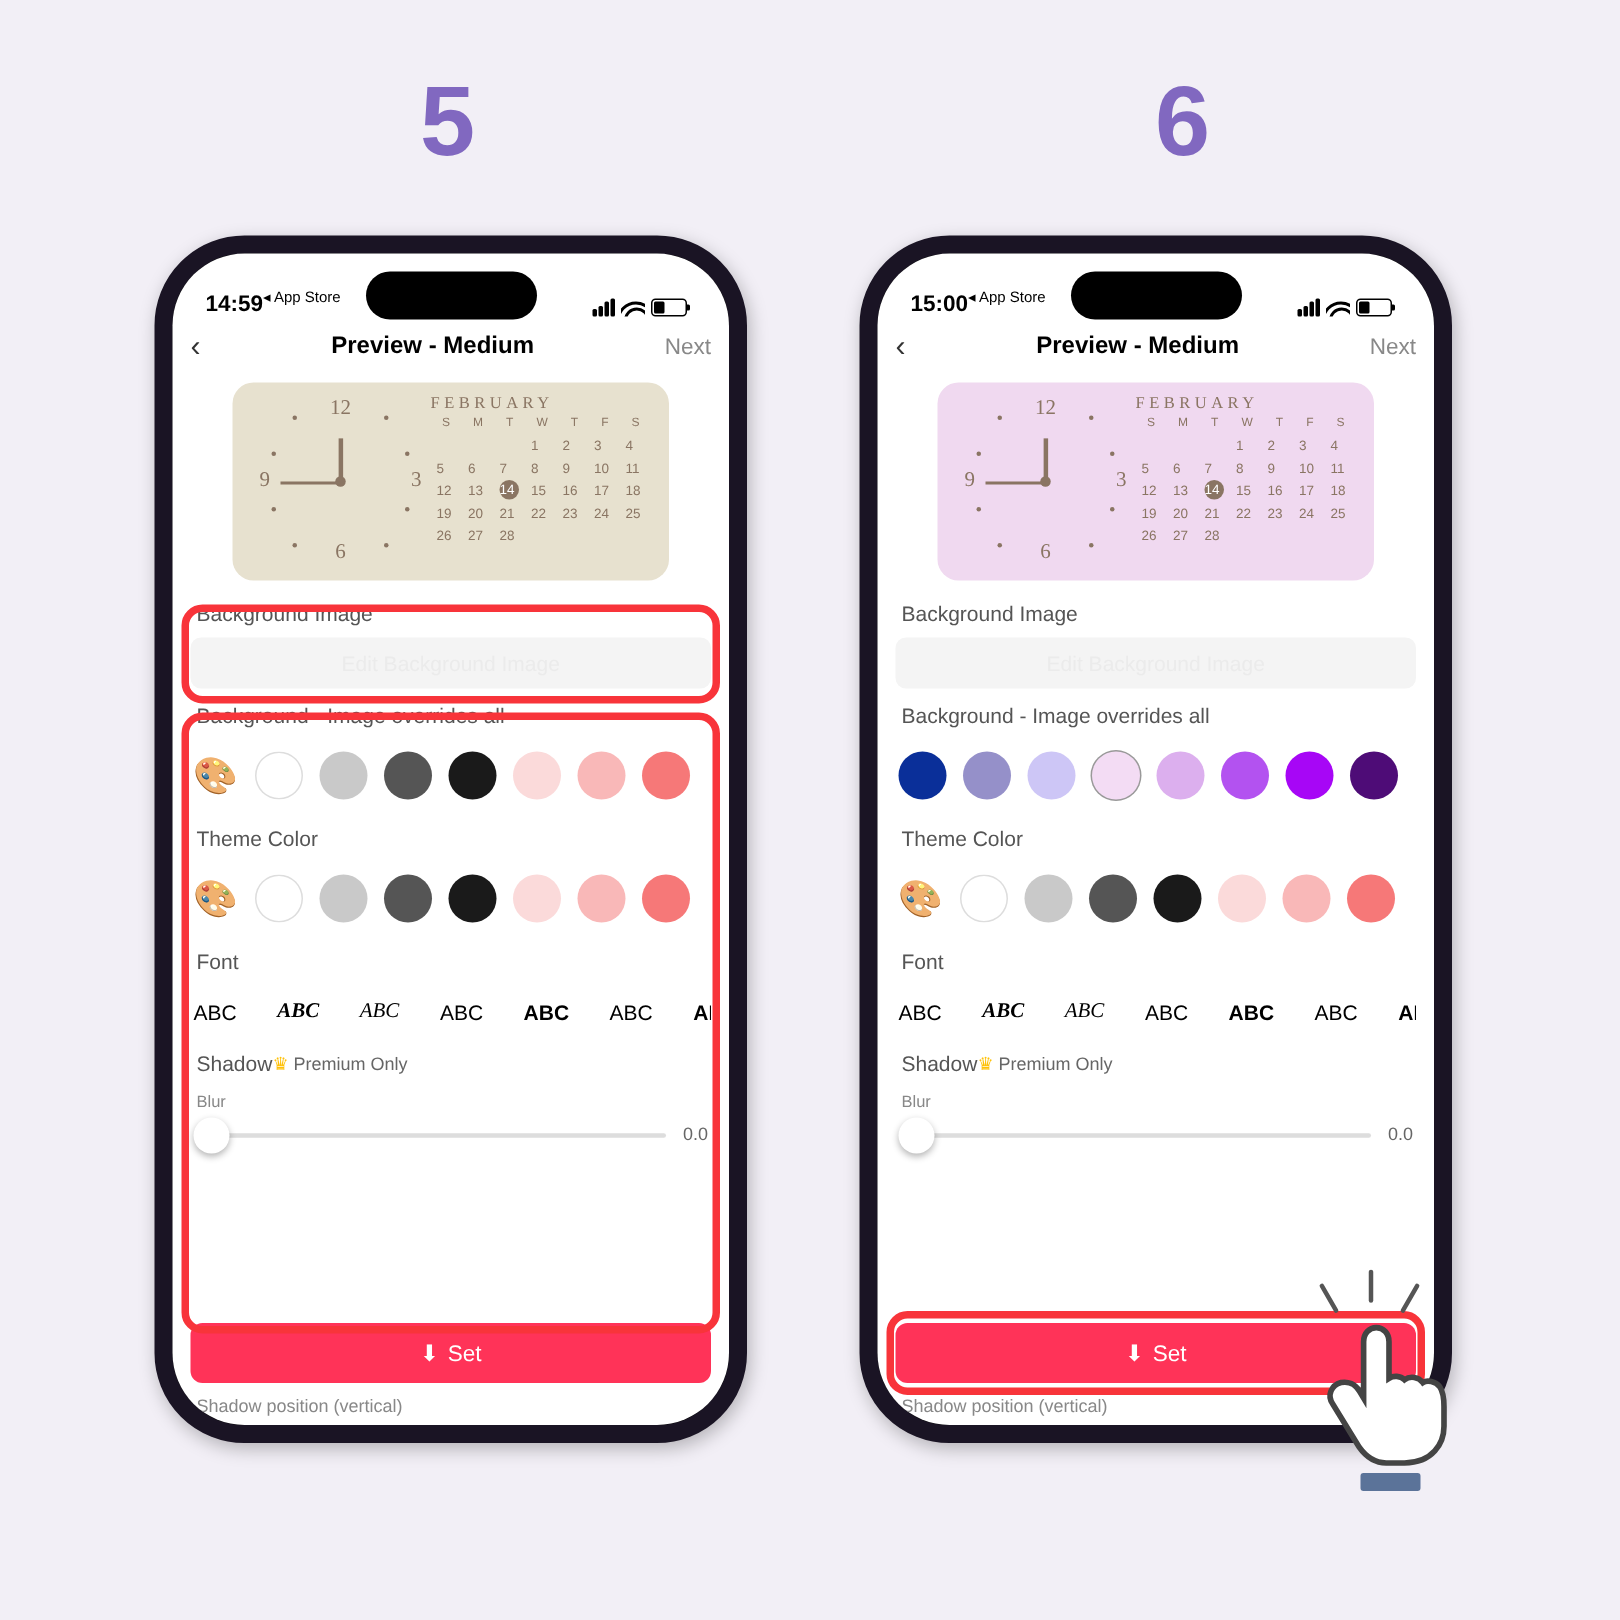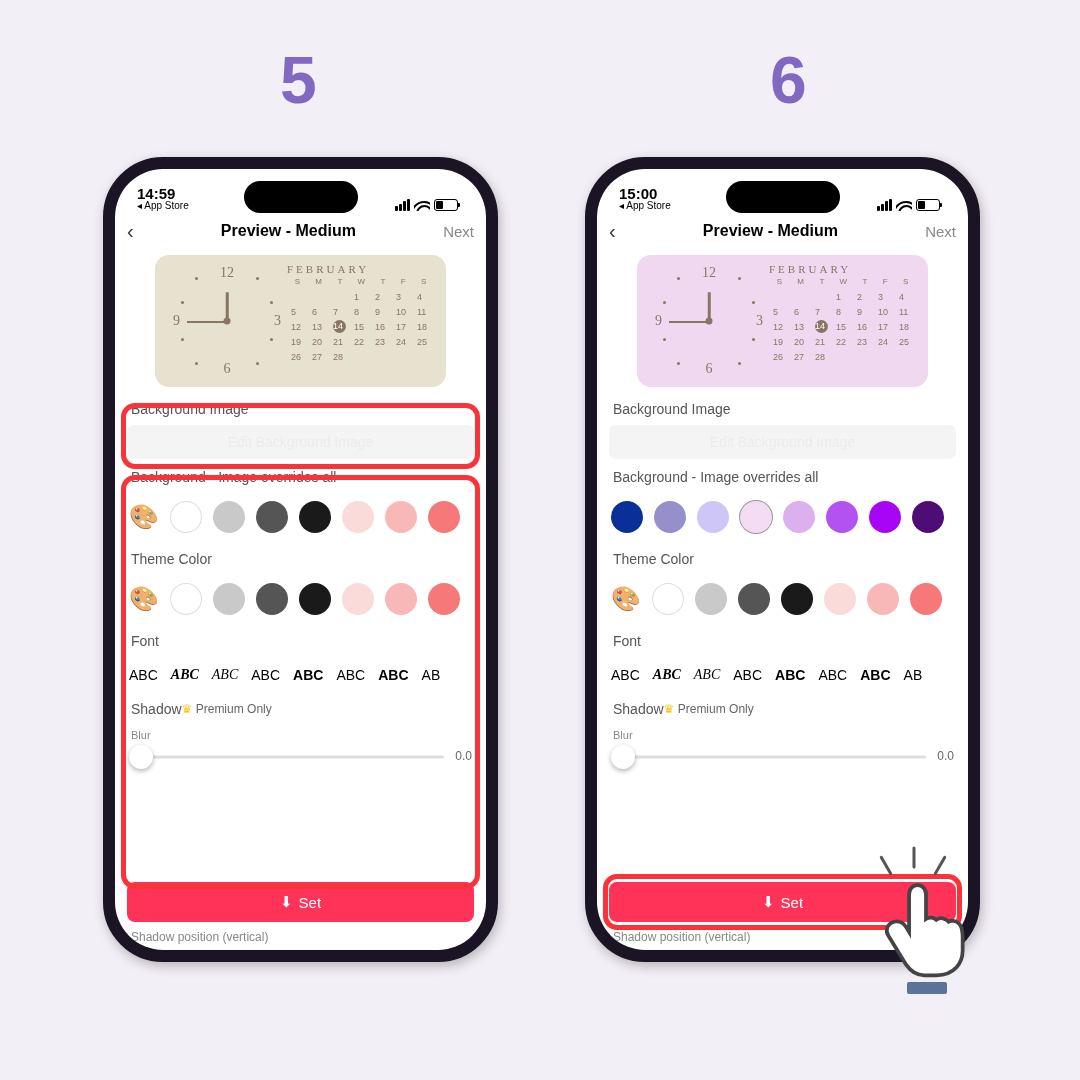--- a/index.html
+++ b/index.html
@@ -3,21 +3,21 @@
 <meta charset="utf-8">
 <style>
 *{box-sizing:border-box;margin:0;padding:0;font-family:-apple-system,Helvetica,Arial,sans-serif}
 body{width:1080px;height:1080px;background:#f2eff6;overflow:hidden}
 .stage{position:relative;width:1080px;height:1080px}
 .step-n{position:absolute;top:42px;font-size:66px;font-weight:700;color:#8168c0}
 .phone{position:absolute;top:157px;width:395px;height:805px;border:12px solid #1a1424;border-radius:60px;background:#000;box-shadow:2px 4px 12px rgba(0,0,0,.25)}
 .phone::before{content:"";position:absolute;top:12px;left:50%;transform:translateX(-50%);width:114px;height:32px;background:#000;border-radius:18px;z-index:5}
 .scr{position:absolute;inset:0;border-radius:48px;background:#fff;overflow:hidden;display:flex;flex-direction:column}
 .sb{height:42px;display:flex;justify-content:space-between;align-items:flex-end;padding:0 28px 0 22px;font-size:15px;font-weight:600}
-.sb-l{display:flex;flex-direction:column;gap:0}
+.sb-l{display:flex;flex-direction:row;gap:0}
 .sb-l small{font-size:10px;font-weight:500;margin-top:-2px}
 .sb-r{display:flex;gap:4px;align-items:center}
 .sig{display:flex;gap:1px;align-items:flex-end}
 .sig i{width:3px;background:#000;border-radius:1px}
 .sig i:nth-child(1){height:5px}.sig i:nth-child(2){height:7px}.sig i:nth-child(3){height:10px}.sig i:nth-child(4){height:12px}
 .wifi{width:16px;height:12px;position:relative;overflow:hidden}
 .wifi::before{content:"";position:absolute;width:22px;height:22px;border:2px solid #000;border-radius:50%;left:-3px;top:2px}
 .wifi::after{content:"";position:absolute;width:13px;height:13px;border:2px solid #000;border-radius:50%;left:1.5px;top:6px}
 .bat{width:24px;height:12px;border:1.5px solid #000;border-radius:3px;position:relative}
 .bat::before{content:"";position:absolute;left:1px;top:1px;bottom:1px;width:7px;background:#000;border-radius:1px}
@@ -41,21 +41,21 @@
 .cal h6{font-size:11px;letter-spacing:3px;font-weight:400;font-family:Georgia,serif;margin-bottom:2px}
 .cal .dow{display:flex;justify-content:space-around;font-size:8px;margin-bottom:4px}
 .cal .wk{display:flex;justify-content:space-around;line-height:15px}
 .cal .hl{background:#8a7563;color:#fff;border-radius:50%;width:13px;height:13px;display:inline-block;line-height:13px}
 .sec{font-size:14px;color:#555;margin:10px 4px 8px}
 .editbtn{height:34px;background:#f4f4f4;border-radius:7px;display:flex;align-items:center;justify-content:center;font-size:14px;color:#ebebeb;gap:6px;margin-bottom:4px}
 .sw-row{display:flex;gap:11px;padding:8px 2px;align-items:center}
 .sw{width:32px;height:32px;border-radius:50%;flex-shrink:0}
 .sw.sel{box-shadow:0 0 0 1px #999}
 .pal{font-size:24px;filter:sepia(.3)}
-.font-row{display:flex;gap:13px;padding:10px 2px;align-items:flex-end;font-size:14px;overflow:hidden}
+.font-row{display:flex;gap:27px;padding:10px 2px;align-items:flex-end;font-size:14px;overflow:hidden}
 .font-row span:nth-child(2){font-family:Georgia,serif;font-weight:700;font-style:italic}
 .font-row span:nth-child(3){font-family:Georgia,serif;font-style:italic}
 .font-row span:nth-child(5){font-weight:700}
 .font-row span:nth-child(7){font-weight:900}
 .shadow-row{display:flex;justify-content:flex-start;align-items:center;font-size:14px;color:#555;padding:8px 4px}
 .prem{font-size:12px;color:#666}
 .crown{color:#ffc107}
 .blur{font-size:11px;color:#888;padding:4px 4px 0}
 .slider{position:relative;height:24px;margin:4px 2px}
 .slider::before{content:"";position:absolute;left:12px;right:28px;top:50%;height:3px;background:#ddd;border-radius:2px;transform:translateY(-50%)}
@@ -227,21 +227,21 @@
             <span>⬇</span>
             <span>Set</span>
           </div>
         <div class="shpos">Shadow position (vertical)</div>
       </div>
     </div>
     <div class="hl-box" style="top:234px;left:6px;right:6px;height:66px"></div>
     <div class="hl-box" style="top:306px;left:6px;right:6px;height:414px"></div>
   </div>
 
-  <div class="phone" style="left:585px">
+  <div class="phone" style="left:573px">
     <div class="scr">
       <div class="sb">
         <div class="sb-l">
             <span>15:00</span>
             <small>◂ App Store</small>
           </div>
         <div class="sb-r">
             <span class="sig">
               <i></i>
               <i></i>

